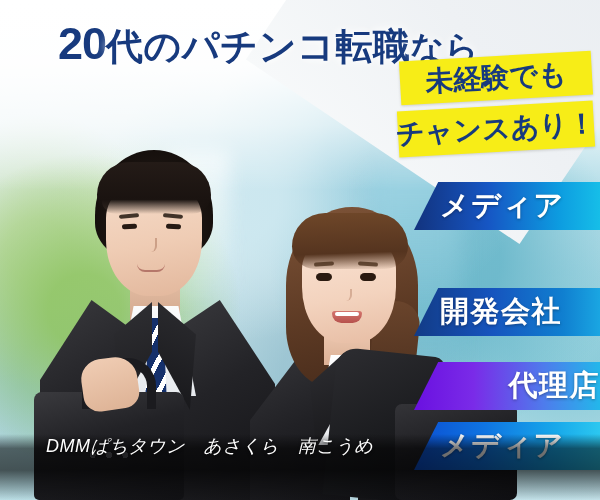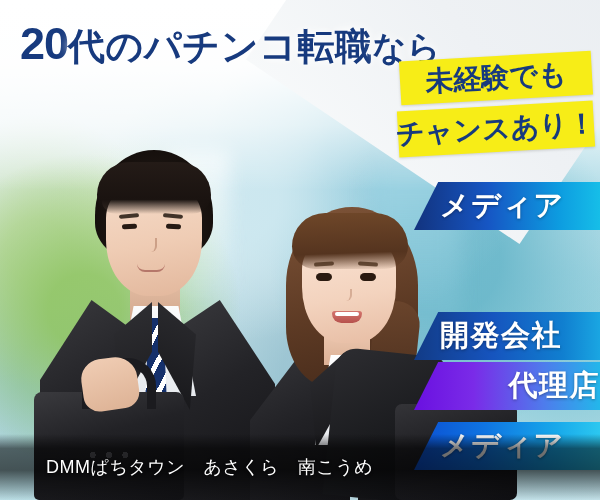--- a/index.html
+++ b/index.html
@@ -218,21 +218,21 @@
   }
 
   
   .headline{
     position:absolute;left:20px;top:18px;
     font-size:37px;font-weight:700;letter-spacing:.5px;
     color:#173A7E;
     text-shadow:0 0 7px rgba(255,255,255,.95),0 0 14px rgba(255,255,255,.85);
     white-space:nowrap;
   }
-  .headline .big{font-size:45px;letter-spacing:-1px;}
+  .headline .big{font-size:45px;letter-spacing:-1px;margin-left:38px;}
   .headline .sm{font-size:33px;}
 
   .chanceup{
     position:absolute;left:22px;top:72px;
     font-size:62px;font-weight:700;font-style:italic;
     letter-spacing:1px;
     color:#1A4A97;
     text-shadow:0 0 8px rgba(255,255,255,.95),0 0 18px rgba(255,255,255,.8);
     white-space:nowrap;
   }
@@ -274,29 +274,29 @@
   }
   .cat span{
     display:block;width:100%;
     padding-left:26px;
     color:#fff;font-size:29px;font-weight:700;letter-spacing:1.5px;
     text-shadow:0 1px 3px rgba(0,0,0,.35);
     white-space:nowrap;
   }
   .cat.c1{top:182px;background:linear-gradient(90deg,#12337E 0%,#1656C4 40%,#0D9CE0 78%,#16BEE8 100%);}
   .cat.c2{top:242px;background:linear-gradient(90deg,#3B12C8 0%,#3A29D8 35%,#2355E6 72%,#1E86E6 100%);}
-  .cat.c3{top:312px;background:linear-gradient(90deg,#123B86 0%,#1654BE 42%,#107FD0 80%,#1AA6E2 100%);justify-content:center;}
+  .cat.c3{top:288px;background:linear-gradient(90deg,#123B86 0%,#1654BE 42%,#107FD0 80%,#1AA6E2 100%);justify-content:center;}
   .cat.c4{top:362px;background:linear-gradient(90deg,#6A10E0 0%,#7A2BE8 32%,#4E7CEC 70%,#23B7EA 100%);text-align:right;}
   .cat.c5{top:422px;background:linear-gradient(90deg,#0B4FD2 0%,#0F74E2 38%,#18A8EA 76%,#2CC8F0 100%);}
 
   
   .caption-bar{
     position:absolute;left:0;bottom:0;width:600px;height:66px;
     background:linear-gradient(180deg,rgba(0,0,0,0) 0%,rgba(0,0,0,.55) 22%,rgba(0,0,0,.62) 55%,rgba(0,0,0,0) 100%);
-    display:flex;align-items:center;
+    display:flex;font-style:italic;
   }
   .caption-text{
     padding-left:46px;
     color:#fff;font-size:18px;letter-spacing:.5px;white-space:nowrap;
     text-shadow:0 1px 3px rgba(0,0,0,.7);
   }
 </style>
 </head>
 <body>
 

